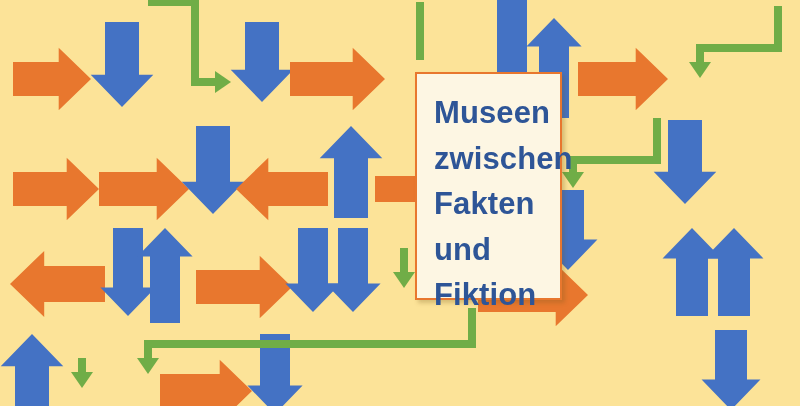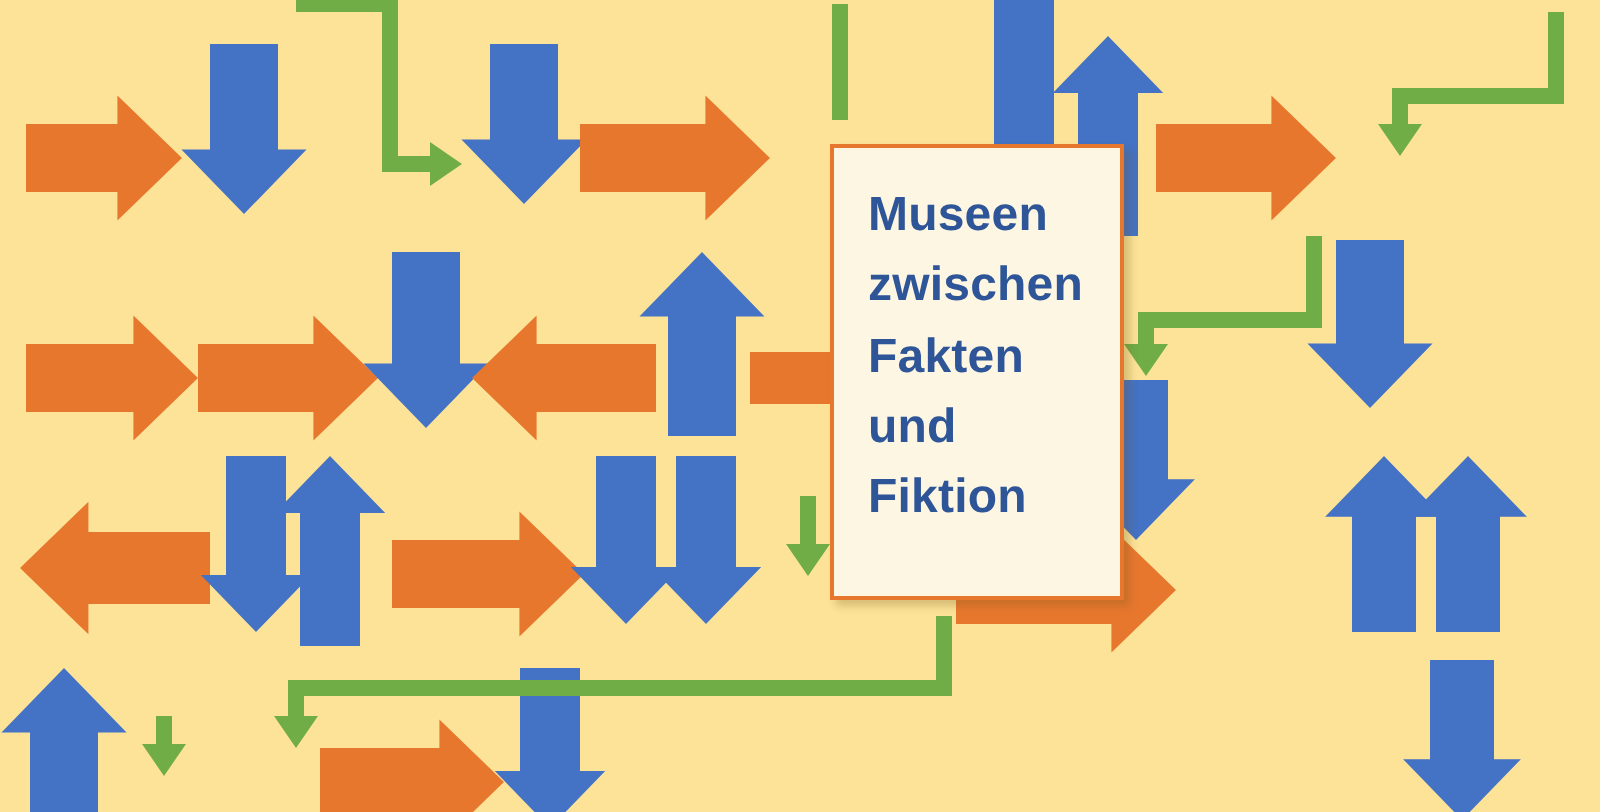--- a/index.html
+++ b/index.html
@@ -34,21 +34,21 @@
     background: #fdf6e3;
     border: 2px solid #e8772e;
     box-sizing: border-box;
     box-shadow: 3px 3px 4px rgba(120, 90, 30, 0.28);
     padding: 16px 0 0 17px;
   }
   #title-text {
     color: #2e5597;
     font-family: "Liberation Sans", sans-serif;
     font-weight: bold;
-    font-size: 24px;
+    font-size: 31px;
     line-height: 1.47;
     letter-spacing: 0.1px;
     white-space: pre-line;
     margin: 0;
   }
 </style>
 </head>
 <body>
 
 <div id="canvas">

